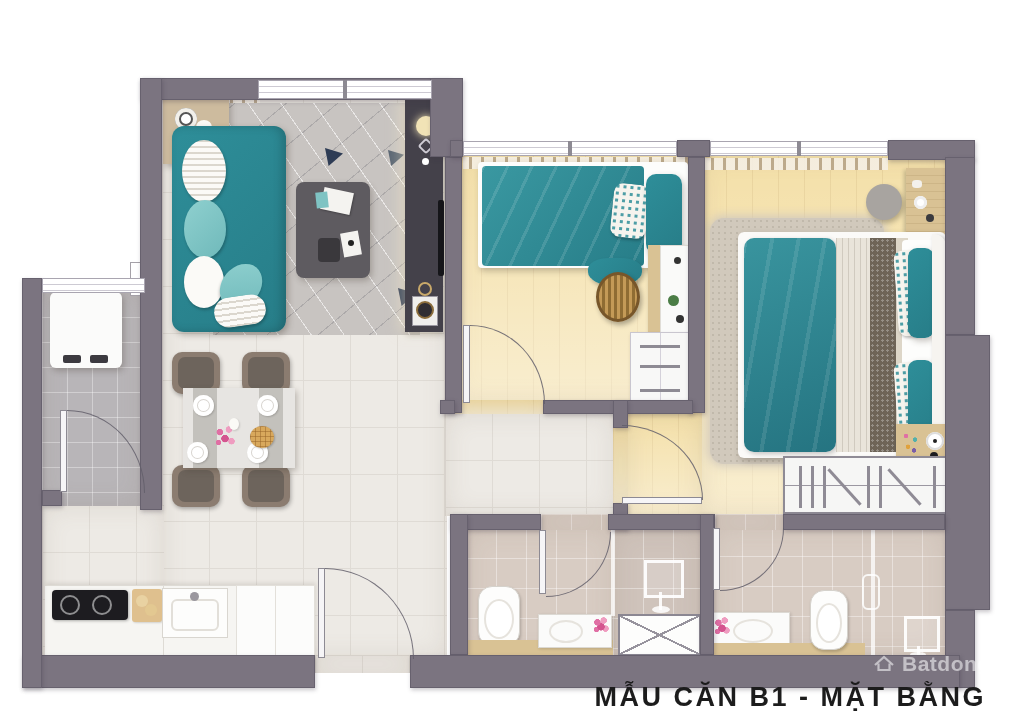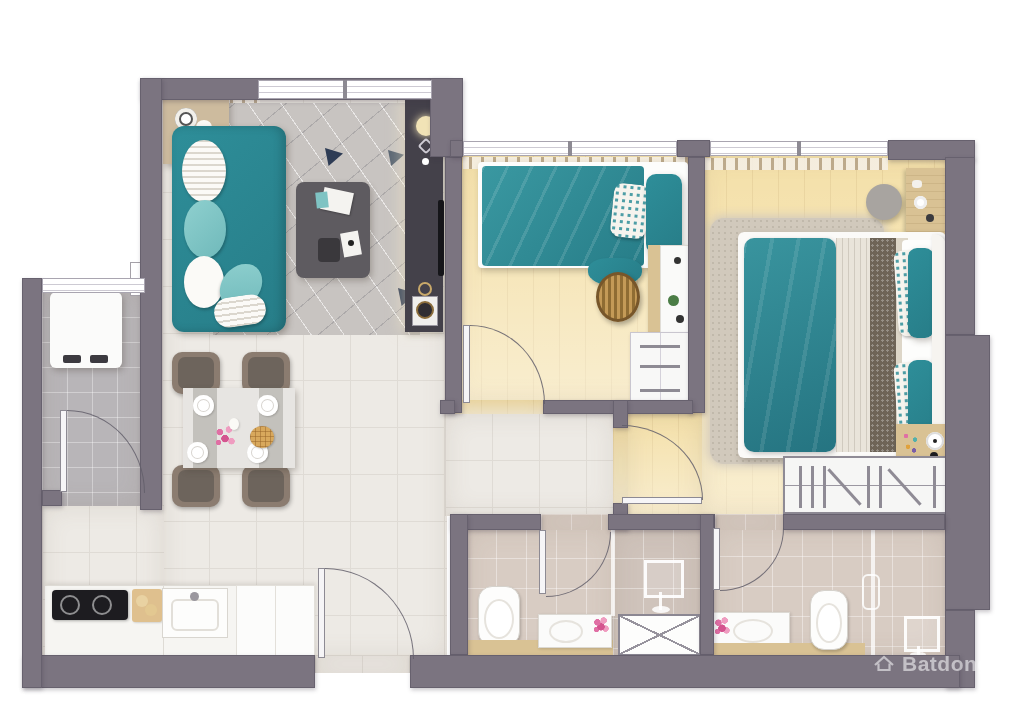--- a/index.html
+++ b/index.html
@@ -331,14 +331,15 @@
   <div class="panel" style="left:713px;top:528px;width:7px;height:62px;"></div>
   <div class="arc arc-br" style="left:720px;top:528px;width:63px;height:62px;"></div>
 
   <div class="watermark" style="left:872px;top:652px;">
     <svg width="24" height="24" viewBox="0 0 24 24" fill="none" stroke="currentColor" stroke-width="2.2">
       <path d="M3 13 L12 5 L21 13"></path>
         <path d="M6.5 11.5 V18 H17.5 V11.5"></path>
     </svg>
     <span>Batdongsan</span>
   </div>
+  <div class="title" style="right:38px;top:682px;">MẪU CĂN B1 - MẶT BẰNG</div>
 
 </div>
 
 </body></html>

